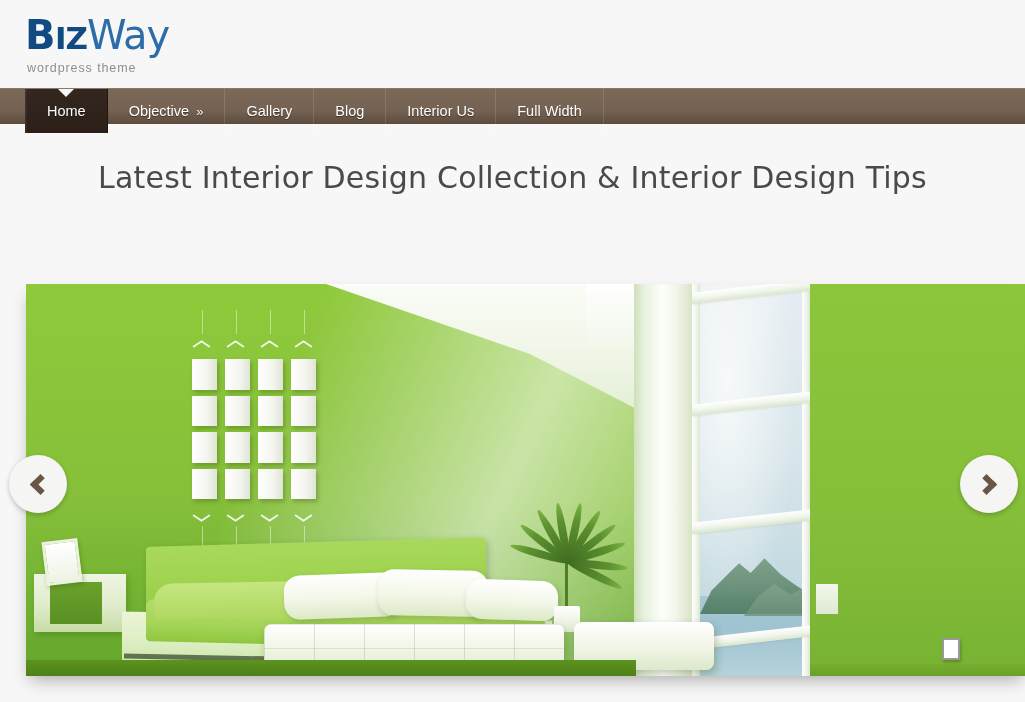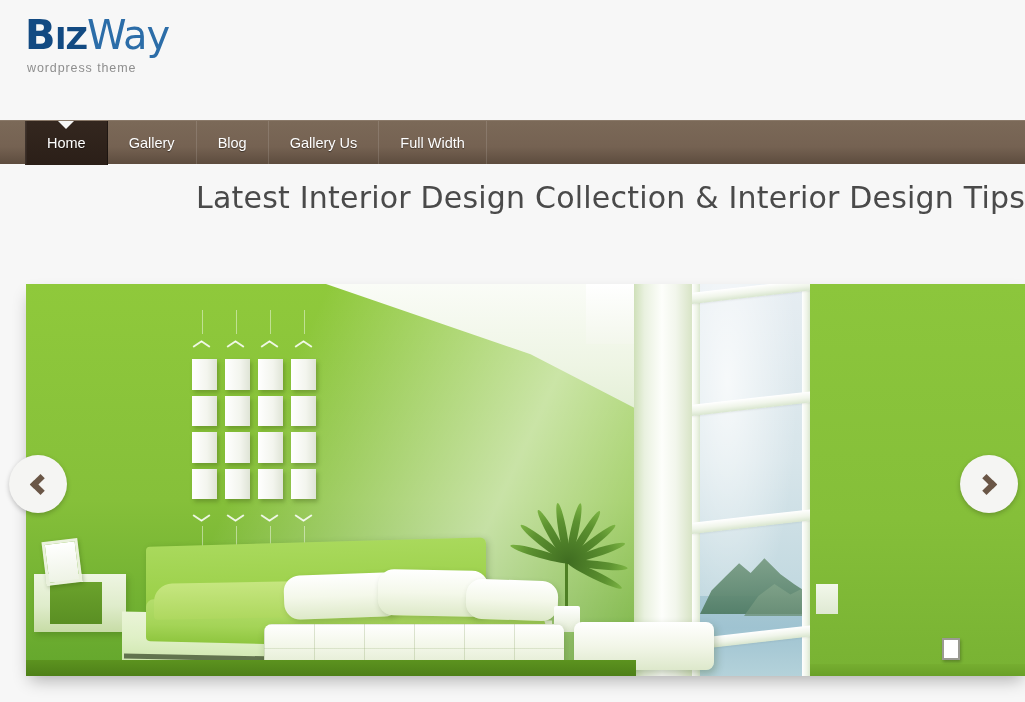--- a/index.html
+++ b/index.html
@@ -62,24 +62,23 @@
     font-size: 12.5px;
     color: #8e8e8e;
     letter-spacing: 0.9px;
     margin-top: 1px;
     padding-left: 2px;
   }
 
   
   .navbar {
     position: relative;
-    height: 44px;
+    height: 36px;
     background: linear-gradient(to bottom, #7b6958 0%, #756252 60%, #5d4c3e 100%);
     border-top: 1px solid #8a7969;
-    margin-top: 32px;
   }
 
   .nav-list {
     list-style: none;
     display: flex;
     align-items: stretch;
     height: 44px;
     padding-left: 25px;
   }
 
@@ -179,22 +178,22 @@
     position: absolute;
     left: 10px; top: 10px;
     width: 6px; height: 2px;
     background: #e2dad2;
     transform: rotate(45deg);
     border-radius: 1px;
   }
 
   
   .headings {
-    text-align: right;
-    padding-top: 16px;
+    text-align: center;
+    padding-top: 36px;
   }
 
   .page-title {
     font-family: "DejaVu Sans", sans-serif;
     font-size: 30px;
     font-weight: normal;
     color: #4a4a4a;
     letter-spacing: 0.2px;
     line-height: 36px;
   }
@@ -649,27 +648,31 @@
     <span class="logo-sub">wordpress theme</span>
   </div>
 </div>
 
 <nav class="navbar">
   <ul class="nav-list">
     <li class="nav-item active">
       <span>Home</span>
     </li>
     <li class="nav-item">
+      <span>Objective</span>
+      <span class="nav-caret">»</span>
+    </li>
+    <li class="nav-item">
       <span>Gallery</span>
     </li>
     <li class="nav-item">
       <span>Blog</span>
     </li>
     <li class="nav-item">
-      <span>Gallery Us</span>
+      <span>Interior Us</span>
     </li>
     <li class="nav-item">
       <span>Full Width</span>
     </li>
   </ul>
 
 </nav>
 
 <div class="headings">
   <h1 class="page-title">Latest Interior Design Collection &amp; Interior Design Tips</h1>

